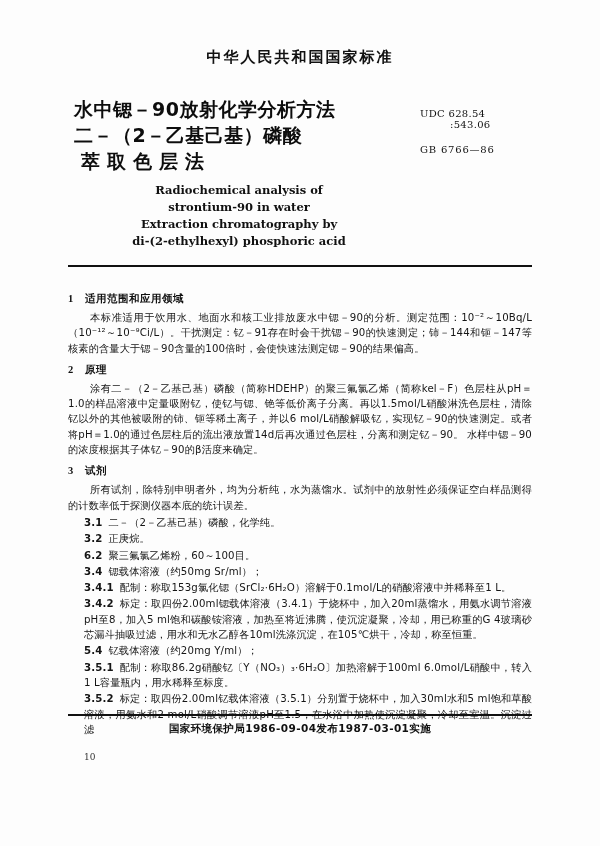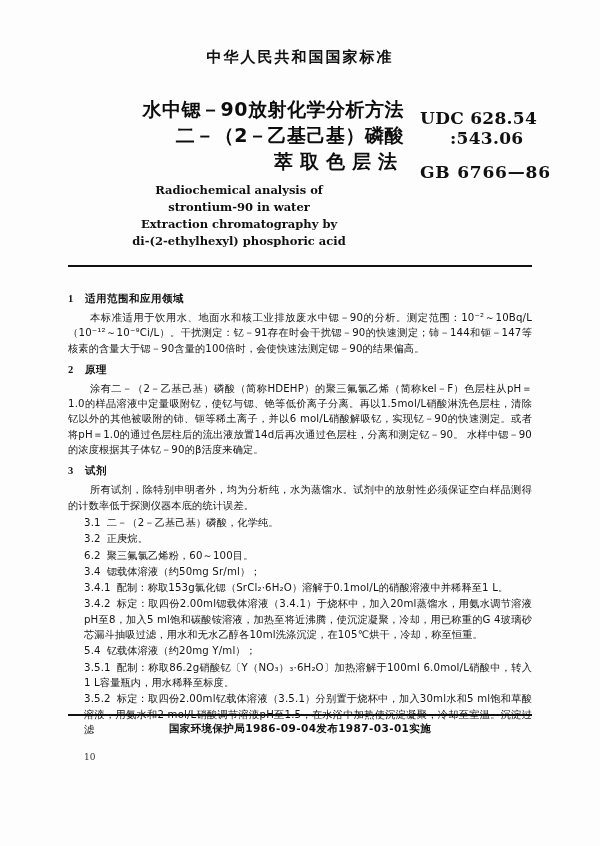--- a/index.html
+++ b/index.html
@@ -33,43 +33,43 @@
     font-weight: bold;
     letter-spacing: 2.0px;
     color: #111;
   }
   
   .titleblock {
     position: absolute;
     top: 96px;
     left: 74px;
     width: 330px;
-    text-align: right;
+    text-align: left;
   }
   .cn-title-line {
     font-size: 19px;
     font-weight: bold;
     line-height: 26px;
     letter-spacing: 0.5px;
     white-space: nowrap;
     color: #0d0d0d;
   }
   .cn-title-line.spaced {
     letter-spacing: 7px;
     padding-left: 7px;
   }
   
   .codeblock {
     position: absolute;
     top: 108px;
     left: 420px;
     width: 140px;
     font-family: "DejaVu Serif", "Liberation Serif", serif;
-    font-weight: bold;
-    font-size: 17px;
+    font-weight: normal;
+    font-size: 10px;
     color: #111;
   }
   .udc-line1 { letter-spacing: 0.3px; }
   .udc-line2 { padding-left: 30px; letter-spacing: 0.3px; }
   .gb-line { margin-top: 14px; letter-spacing: 0.8px; }
   
   .en-title {
     position: absolute;
     top: 182px;
     left: 74px;
@@ -130,21 +130,21 @@
   .item {
     font-size: 10.2px;
     line-height: 15.3px;
     text-align: justify;
     margin: 0 0 1px 0;
     padding-left: 16px;
     letter-spacing: 0.15px;
     color: #151515;
   }
   .item .lbl {
-    font-weight: normal;
+    font-weight: bold;
     margin-right: 6px;
     margin-top: 33px;
   }
   
   .footer-row {
     position: absolute;
     left: 68px;
     top: 722px;
     width: 464px;
     display: flex;

